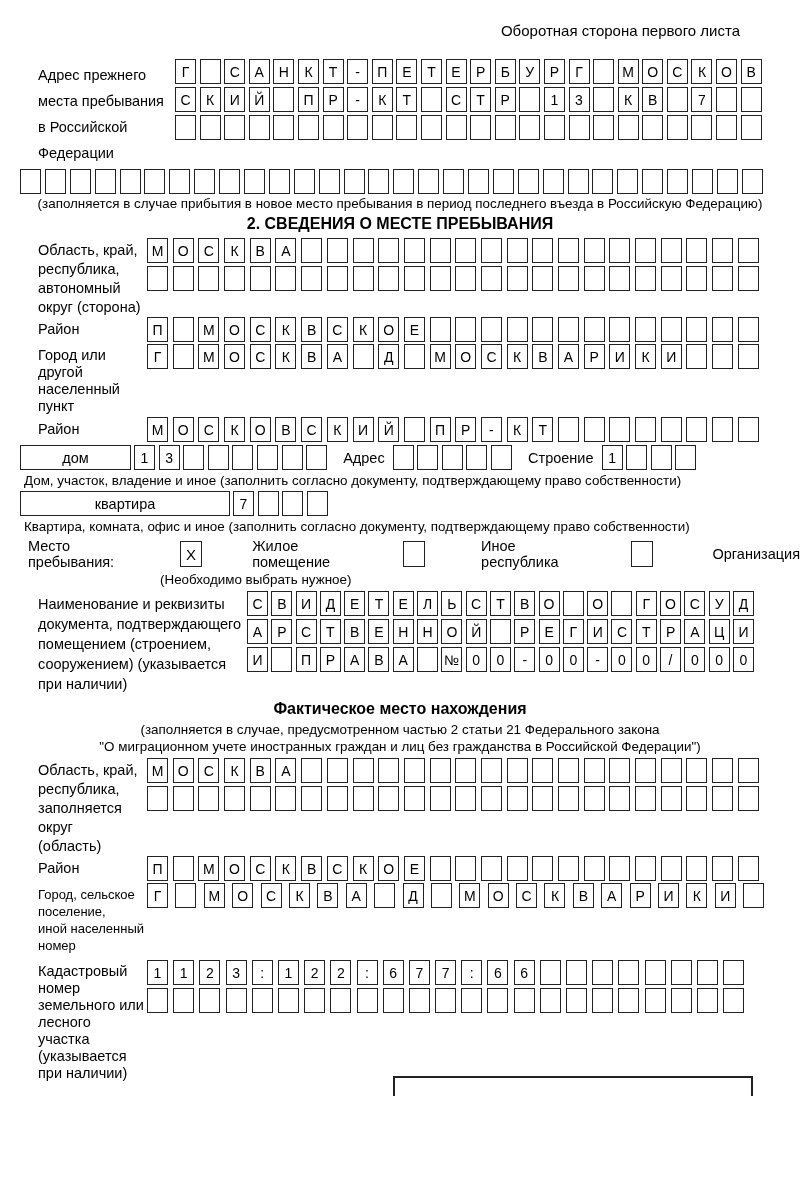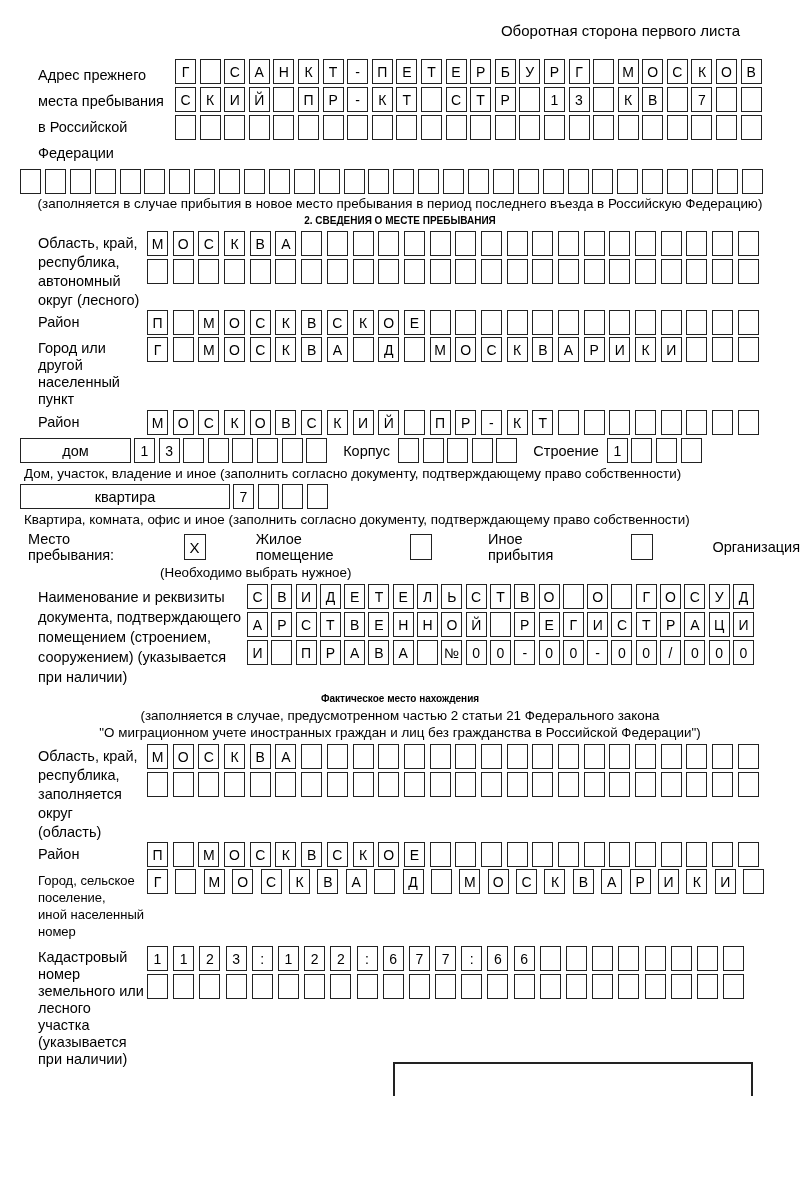--- a/index.html
+++ b/index.html
@@ -16,21 +16,21 @@
   .rowstack{display:flex;flex-direction:column;gap:3px;}
   .cellrow{display:flex;}
   .cell{flex:none;width:21px;height:25px;border:1.7px solid #222;box-sizing:border-box;
         display:flex;align-items:center;justify-content:center;font-size:14px;background:#fff;}
   .g-a{gap:3.6px;}  
   .g-b{gap:4.7px;}  
   .g-c{gap:7.4px;}  
   .g-d{gap:5.2px;}  
   .g-e{gap:3.3px;}  
   .g-f{gap:3.9px;}  
-  .h-center{text-align:center;font-weight:bold;font-size:10px;margin-top:4px;}
+  .h-center{text-align:center;font-weight:bold;font-size:16px;margin-top:4px;}
   .note-center{text-align:center;font-size:13.4px;margin-top:2px;}
   .note-left{margin-left:24px;font-size:13.4px;margin-top:3px;margin-bottom:2px;}
   .inline-line{display:flex;align-items:center;margin-left:20px;margin-top:3px;}
   .label-box{flex:none;height:25px;border:1.7px solid #222;box-sizing:border-box;
              display:flex;align-items:center;justify-content:center;font-size:14.5px;}
   .w111{width:111px;}.w210{width:210px;}
   .inline-lbl{font-size:14.5px;margin:0 8px 0 16px;}
   .mlc{margin-left:3px;}
   .stay-line{display:flex;align-items:center;margin:4px 0 0 28px;font-size:14.5px;gap:42px;}
   .cb{flex:none;width:22px;height:26px;border:1.7px solid #222;box-sizing:border-box;
@@ -171,21 +171,21 @@
     </div>
   <div class="note-center">(заполняется в случае прибытия в новое место пребывания в период последнего въезда в Российскую Федерацию)</div>
 
   <div class="h-center">2. СВЕДЕНИЯ О МЕСТЕ ПРЕБЫВАНИЯ</div>
 
   <div class="field mt5">
     <div class="label w109">
         <div>Область, край,</div>
         <div>республика,</div>
         <div>автономный</div>
-        <div>округ (лесного)</div>
+        <div>округ (сторона)</div>
       </div>
     <div class="rowstack">
       <div class="cellrow g-b">
           <span class="cell">М</span>
           <span class="cell">О</span>
           <span class="cell">С</span>
           <span class="cell">К</span>
           <span class="cell">В</span>
           <span class="cell">А</span>
           <span class="cell"></span>
@@ -334,21 +334,21 @@
     <div class="cellrow g-a mlc">
         <span class="cell">1</span>
         <span class="cell">3</span>
         <span class="cell"></span>
         <span class="cell"></span>
         <span class="cell"></span>
         <span class="cell"></span>
         <span class="cell"></span>
         <span class="cell"></span>
       </div>
-    <span class="inline-lbl">Корпус</span>
+    <span class="inline-lbl">Адрес</span>
     <div class="cellrow g-a">
         <span class="cell"></span>
         <span class="cell"></span>
         <span class="cell"></span>
         <span class="cell"></span>
         <span class="cell"></span>
       </div>
     <span class="inline-lbl">Строение</span>
     <div class="cellrow g-a">
         <span class="cell">1</span>
@@ -368,21 +368,21 @@
         <span class="cell"></span>
       </div>
   </div>
   <div class="note-left">Квартира, комната, офис и иное (заполнить согласно документу, подтверждающему право собственности)</div>
 
   <div class="stay-line">
     <span>Место пребывания:</span>
     <span class="cb ml6">X</span>
     <span class="ml8">Жилое помещение</span>
     <span class="cb ml8"></span>
-    <span class="ml14">Иное прибытия</span>
+    <span class="ml14">Иное республика</span>
     <span class="cb ml16"></span>
     <span class="ml18">Организация</span>
   </div>
   <div class="note-center" style="text-align:left;margin-left:160px;">(Необходимо выбрать нужное)</div>
 
   <div class="field mt4">
     <div class="label w209">
         <div>Наименование и реквизиты</div>
         <div>документа, подтверждающего</div>
         <div>помещением (строением,</div>

